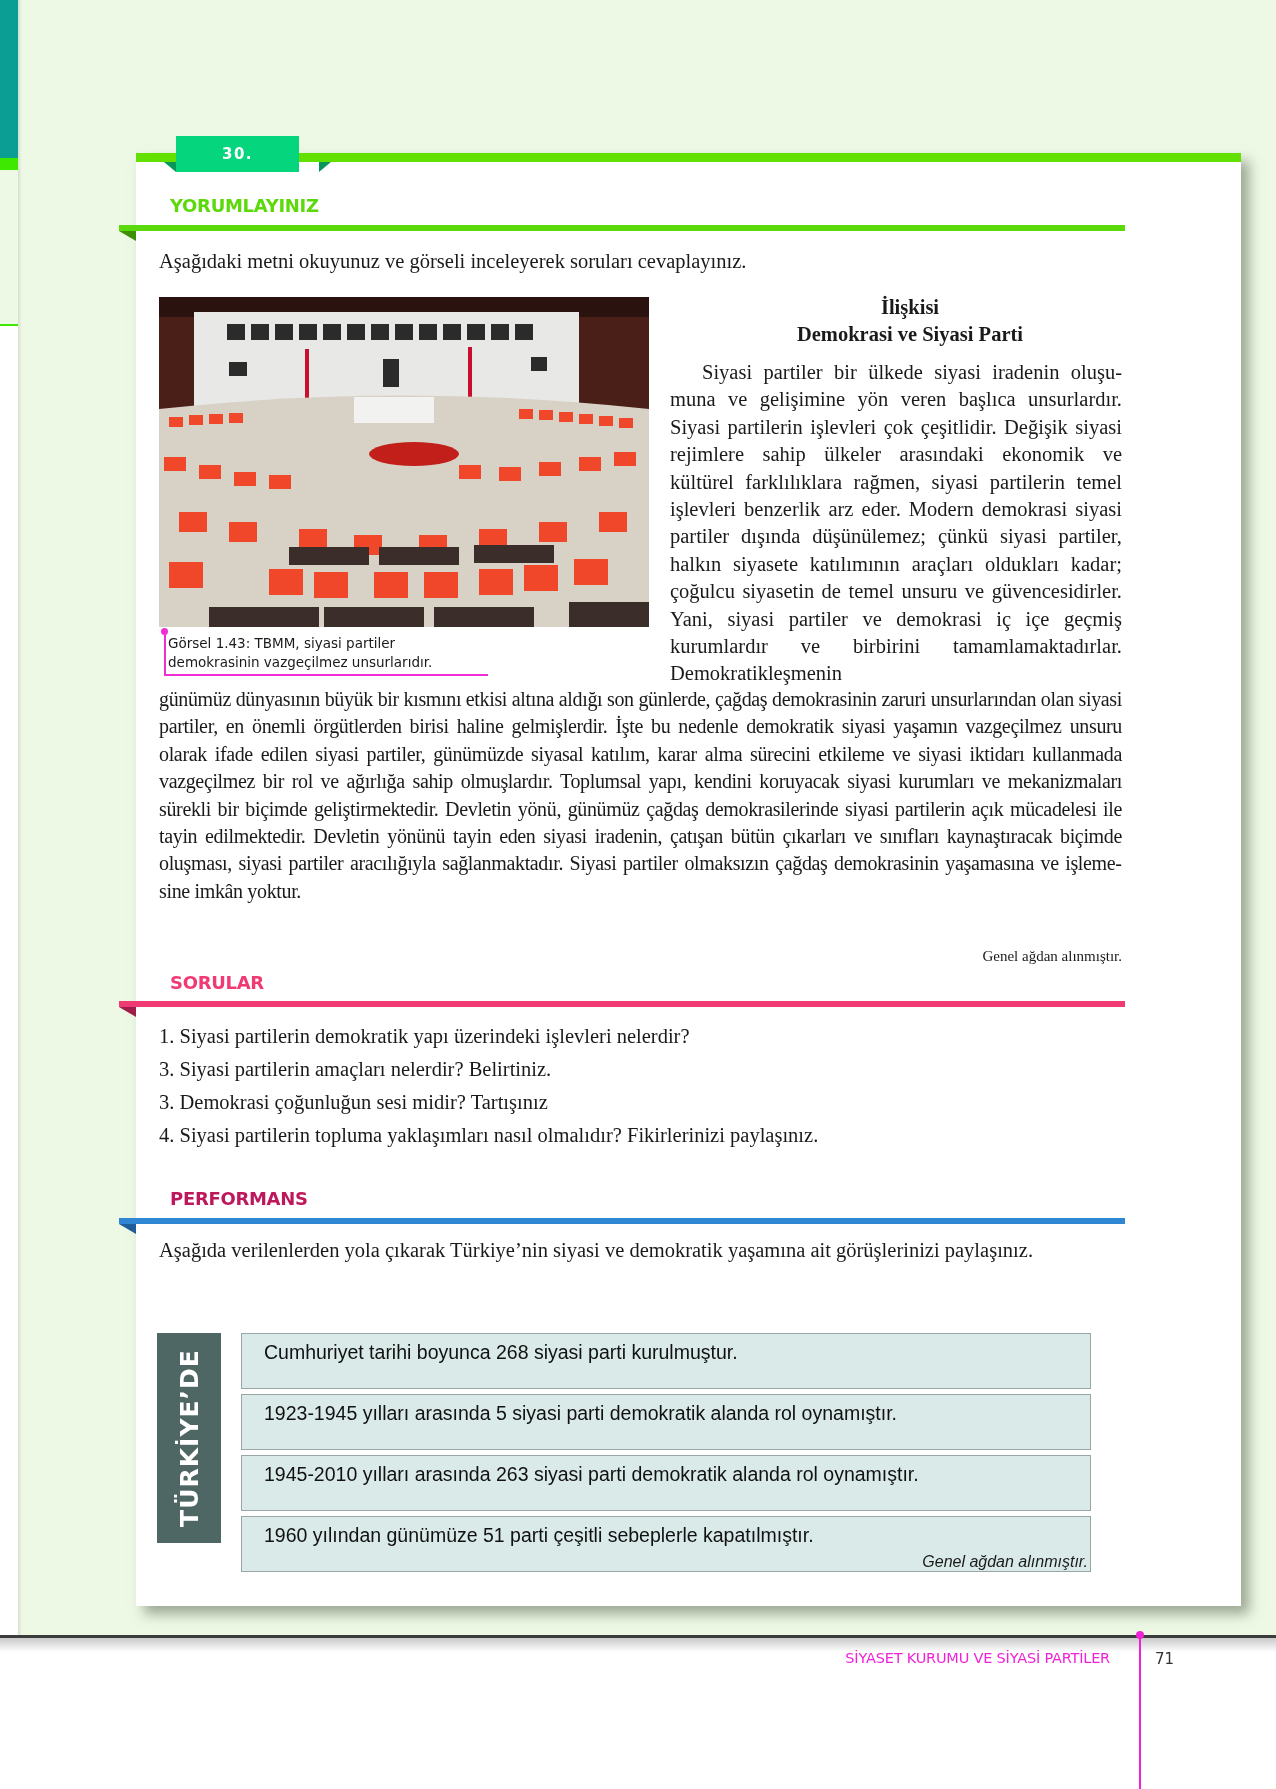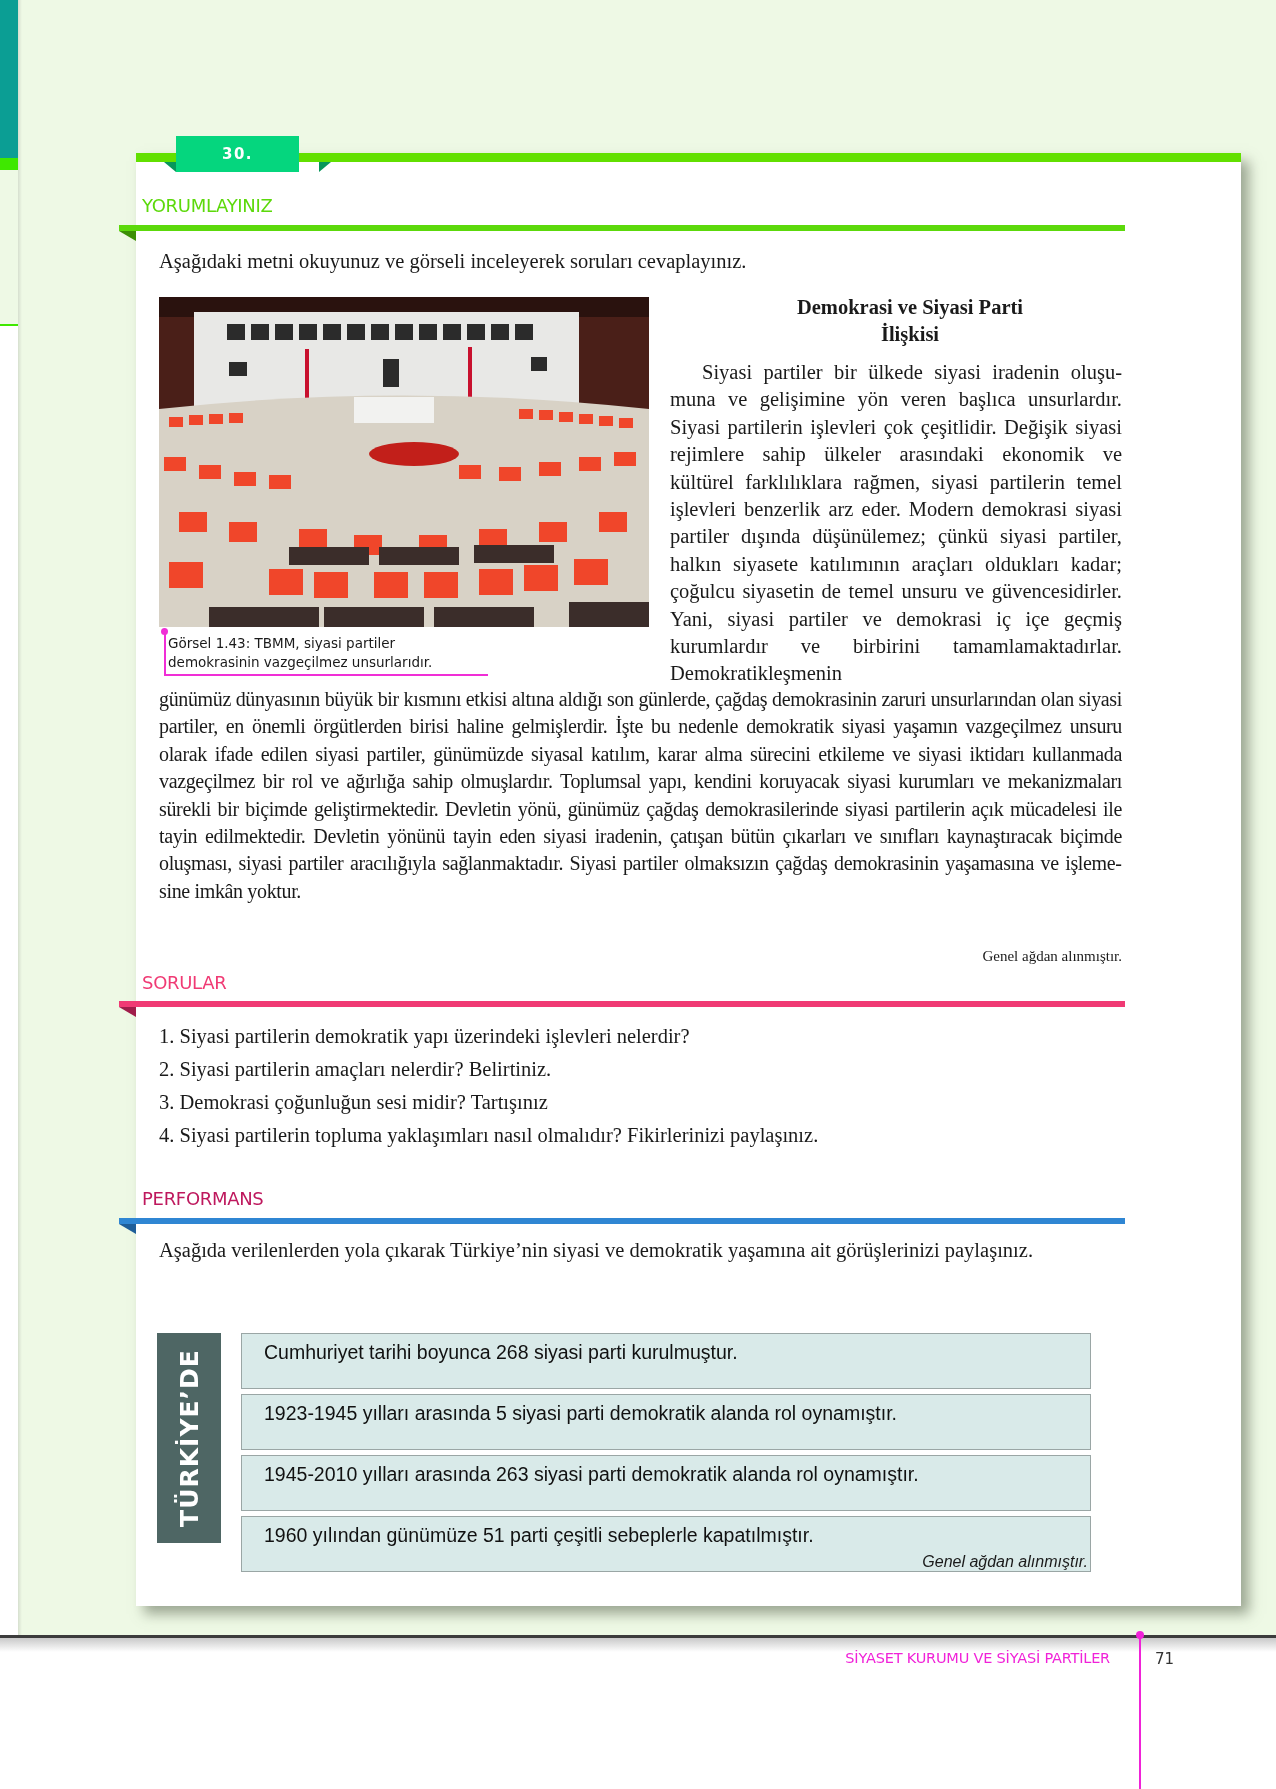--- a/index.html
+++ b/index.html
@@ -20,21 +20,21 @@
   .card-top { position:absolute; left:0; top:0; width:1105px; height:9px; background:#62e000; }
 
   .badge { position:absolute; left:176px; top:136px; width:123px; height:36px; background:#05d67e;
            color:#fff; font-family:"DejaVu Sans", sans-serif; font-weight:bold; font-size:15px;
            letter-spacing:1.5px; line-height:36px; text-align:center; }
   .badge-fold-l { position:absolute; left:164px; top:162px; width:0; height:0;
            border-top:10px solid #07965a; border-left:12px solid transparent; }
   .badge-fold-r { position:absolute; left:319px; top:162px; width:0; height:0;
            border-top:10px solid #07965a; border-right:12px solid transparent; }
 
-  .sec-title { position:absolute; left:142px; font-family:"DejaVu Sans", sans-serif; font-weight:normal;
+  .sec-title { position:absolute; left:170px; font-family:"DejaVu Sans", sans-serif; font-weight:bold;
            font-size:18px; letter-spacing:-0.3px; }
   .sec-bar { position:absolute; left:119px; width:1006px; height:6px; }
   .sec-fold { position:absolute; left:119px; width:0; height:0; border-left:17px solid transparent; }
 
   .t-yorum { top:195px; color:#5cd90b; }
   .bar-yorum { top:225px; background:#5cd90b; }
   .fold-yorum { top:231px; border-top:10px solid #3c8f06; }
 
   .t-sorular { top:972px; color:#f03a74; }
   .bar-sorular { top:1001px; background:#f03a74; }
@@ -184,35 +184,35 @@
     </g>
   </svg>
 </div>
 <div class="caption-dot"></div>
 <div class="caption">
   <div>Görsel 1.43: TBMM, siyasi partiler</div>
   <div>demokrasinin vazgeçilmez unsurlarıdır.</div>
 </div>
 
 <div class="article-title">
+  <div>İlişkisi</div>
   <div>Demokrasi ve Siyasi Parti</div>
-  <div>İlişkisi</div>
 </div>
 <div class="col-text">
   <div class="p">Siyasi partiler bir ülkede siyasi iradenin olu­şu­muna ve gelişimine yön veren başlıca unsurlardır. Siyasi partilerin işlevleri çok çeşitlidir. Değişik siyasi rejimlere sahip ülkeler arasındaki ekono­mik ve kültürel farklılıklara rağmen, siyasi par­tilerin temel işlevleri benzerlik arz eder. Modern demokrasi siyasi partiler dışında düşünülemez; çünkü siyasi partiler, halkın siyasete katılımının araçları oldukları kadar; çoğulcu siyasetin de te­mel unsuru ve güvencesidirler. Yani, siyasi partiler ve demokrasi iç içe geçmiş kurumlardır ve birbi­rini tamamlamaktadırlar. Demokratikleşmenin</div>
 </div>
 <div class="full-text">günümüz dünyasının büyük bir kısmını etkisi altına aldığı son günlerde, çağdaş demokrasinin zaruri un­surlarından olan siyasi partiler, en önemli örgütlerden birisi haline gelmişlerdir. İşte bu nedenle demokratik siyasi yaşamın vazgeçilmez unsuru olarak ifade edilen siyasi partiler, günümüzde siyasal katılım, karar alma sürecini etkileme ve siyasi iktidarı kullanmada vazgeçilmez bir rol ve ağırlığa sahip olmuşlardır. Toplumsal yapı, kendini koruyacak siyasi kurumları ve mekanizmaları sürekli bir biçimde geliştirmektedir. Devletin yönü, günümüz çağdaş demokrasilerinde siyasi partilerin açık mücadelesi ile tayin edilmektedir. Devletin yönünü tayin eden siyasi iradenin, çatışan bütün çıkarları ve sınıfları kaynaştıracak biçimde oluşması, siyasi partiler aracılığıyla sağlanmaktadır. Siyasi partiler olmaksızın çağdaş demokrasinin yaşamasına ve işleme­sine imkân yoktur.</div>
 <div class="source1">Genel ağdan alınmıştır.</div>
 
 <div class="sec-title t-sorular">SORULAR</div>
 <div class="sec-bar bar-sorular"></div>
 <div class="sec-fold fold-sorular"></div>
 <ul class="questions">
   <li>1. Siyasi partilerin demokratik yapı üzerindeki işlevleri nelerdir?</li>
-  <li>2. Siyasi partilerin amaçları nelerdir? Belirtiniz.</li>
+  <li>3. Siyasi partilerin amaçları nelerdir? Belirtiniz.</li>
   <li>3. Demokrasi çoğunluğun sesi midir? Tartışınız</li>
   <li>4. Siyasi partilerin topluma yaklaşımları nasıl olmalıdır? Fikirlerinizi paylaşınız.</li>
 </ul>
 
 <div class="sec-title t-perf">PERFORMANS</div>
 <div class="sec-bar bar-perf"></div>
 <div class="sec-fold fold-perf"></div>
 <div class="body-text perf-text">Aşağıda verilenlerden yola çıkarak Türkiye’nin siyasi ve demokratik yaşamına ait görüşlerinizi paylaşınız.</div>
 
 <div class="side-label">

